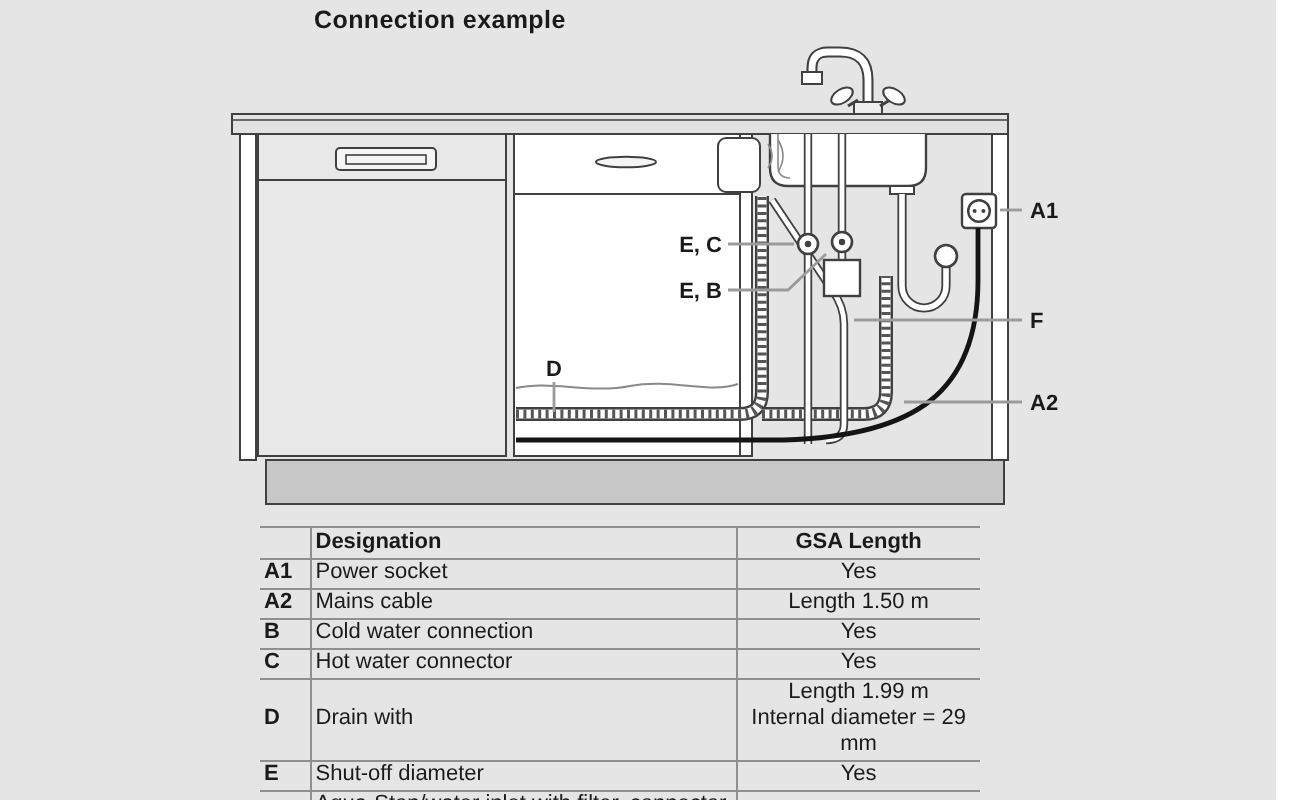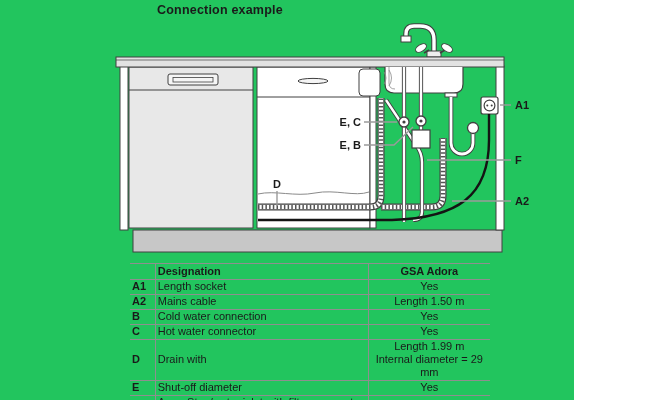--- a/index.html
+++ b/index.html
@@ -1,16 +1,16 @@
 <!DOCTYPE html>
 <html><head>
 <meta charset="utf-8">
 <style>
   html,body{margin:0;padding:0;background:#fff;}
-  .page{position:relative;width:574px;height:400px;background:#22c55e;overflow:hidden;
+  .page{position:relative;width:638px;height:400px;background:#e5e5e5;overflow:hidden;
         font-family:"Liberation Sans",sans-serif;color:#1a1a1a;}
   .title{position:absolute;left:157px;top:3px;font-size:12.5px;font-weight:bold;letter-spacing:.2px;}
   .diagram-svg{position:absolute;left:0;top:0;}
   .conn-table{position:absolute;left:130px;top:263px;width:360px;border-collapse:collapse;
               font-size:11px;line-height:1.2;color:#1a1a1a;}
   .conn-table td,.conn-table th{padding:0 2px;vertical-align:middle;
               border-top:1px solid #8f8f8f;border-bottom:1px solid #8f8f8f;}
   .c-id{width:21px;font-weight:bold;text-align:left;padding-left:3px;
         border-right:1px solid #8f8f8f;}
   .c-desc{width:213px;text-align:left;padding-left:5px;border-right:1px solid #8f8f8f;}
@@ -130,25 +130,25 @@
     <text class="svg-label" x="515" y="109" text-anchor="start">A1</text>
     <text class="svg-label" x="515" y="164" text-anchor="start">F</text>
     <text class="svg-label" x="515" y="205" text-anchor="start">A2</text>
   </svg>
 
   <table class="conn-table">
     <tbody>
         <tr class="hdr">
       <th class="c-id"></th>
       <th class="c-desc">Designation</th>
-      <th class="c-val">GSA Adora</th>
+      <th class="c-val">GSA Length</th>
     </tr>
     <tr class="row-n">
       <td class="c-id">A1</td>
-      <td class="c-desc">Length socket</td>
+      <td class="c-desc">Power socket</td>
       <td class="c-val">Yes</td>
     </tr>
     <tr class="row-n">
       <td class="c-id">A2</td>
       <td class="c-desc">Mains cable</td>
       <td class="c-val">Length 1.50 m</td>
     </tr>
     <tr class="row-n">
       <td class="c-id">B</td>
       <td class="c-desc">Cold water connection</td>

